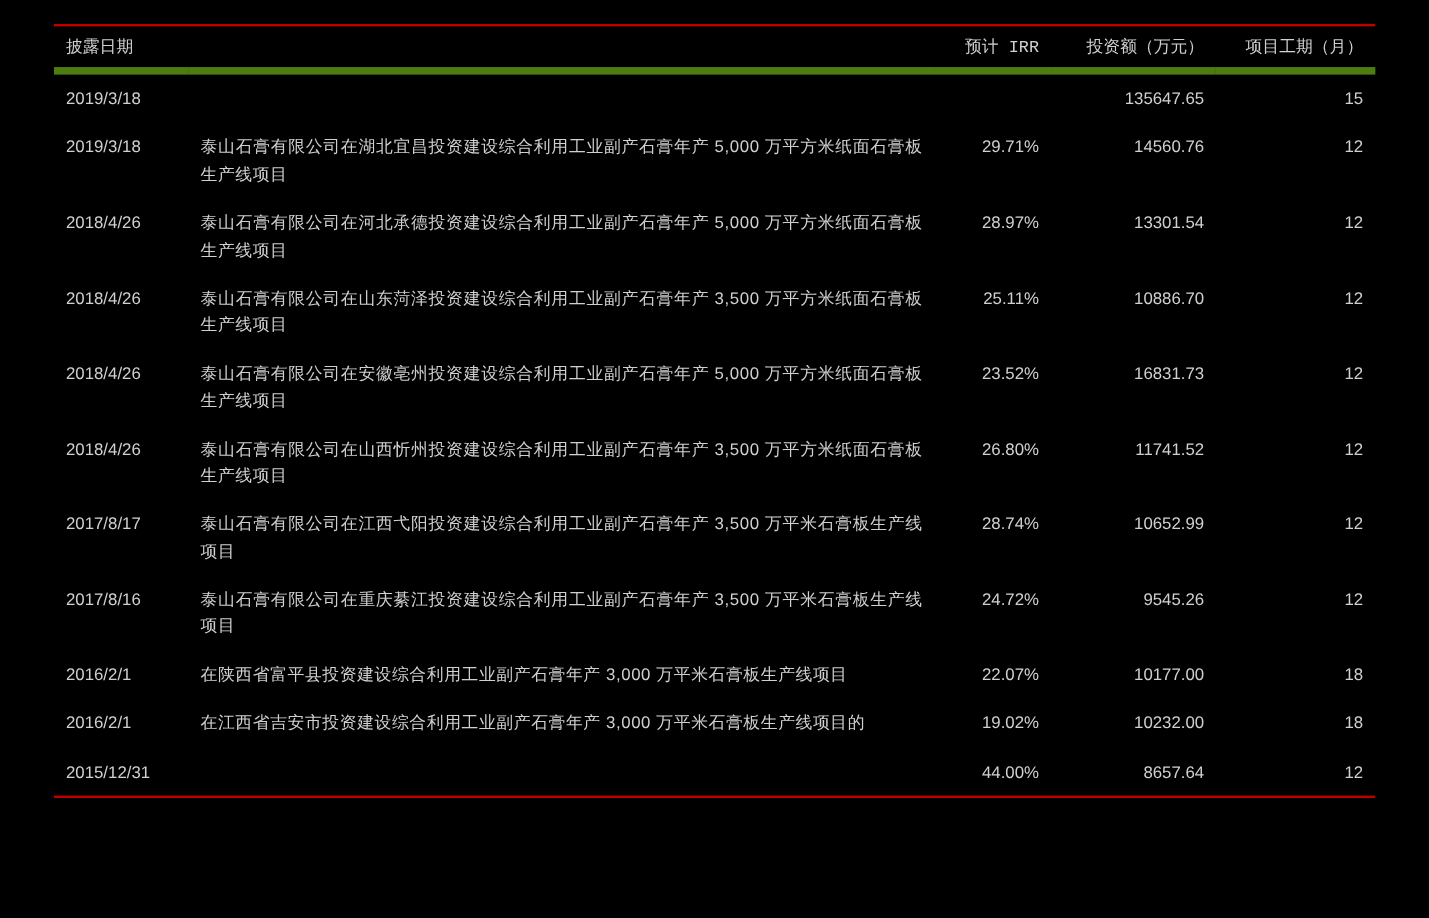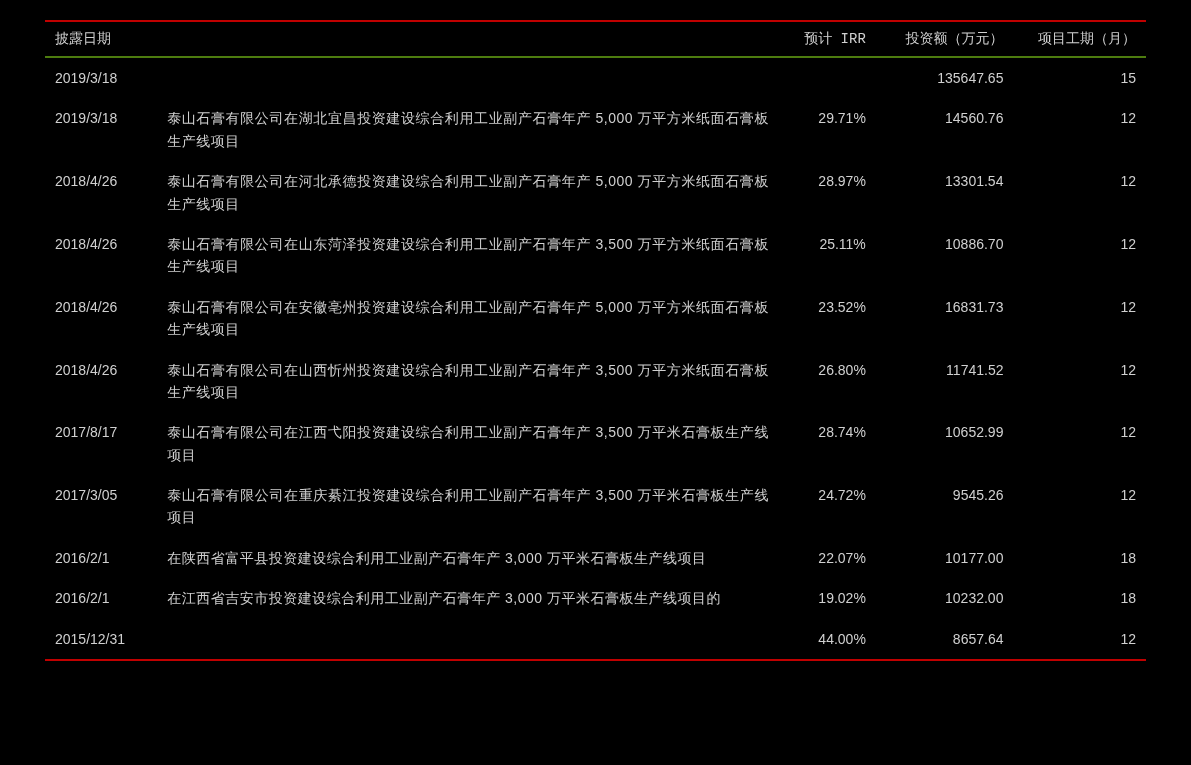--- a/index.html
+++ b/index.html
@@ -18,21 +18,21 @@
       width: 100%;
       border-top: 2px solid #c00000;
       border-bottom: 2px solid #c00000;
     }
     table {
       width: 100%;
       border-collapse: collapse;
       color: #d0d0d0;
     }
     thead tr {
-      border-bottom: 2px solid #4d7c0f;
+      border-bottom: 6px solid #4d7c0f;
     }
     th {
       font-weight: normal;
       font-size: 14px;
       padding: 8px 10px;
       text-align: left;
       color: #d0d0d0;
     }
     th.col-date {
       width: 110px;
@@ -137,21 +137,21 @@
           <td class="col-duration">12</td>
         </tr>
         <tr>
           <td class="col-date">2017/8/17</td>
           <td class="col-desc">泰山石膏有限公司在江西弋阳投资建设综合利用工业副产石膏年产 3,500 万平米石膏板生产线项目</td>
           <td class="col-irr">28.74%</td>
           <td class="col-invest">10652.99</td>
           <td class="col-duration">12</td>
         </tr>
         <tr>
-          <td class="col-date">2017/3/05</td>
+          <td class="col-date">2017/8/16</td>
           <td class="col-desc">泰山石膏有限公司在重庆綦江投资建设综合利用工业副产石膏年产 3,500 万平米石膏板生产线项目</td>
           <td class="col-irr">24.72%</td>
           <td class="col-invest">9545.26</td>
           <td class="col-duration">12</td>
         </tr>
         <tr>
           <td class="col-date">2016/2/1</td>
           <td class="col-desc">在陕西省富平县投资建设综合利用工业副产石膏年产 3,000 万平米石膏板生产线项目</td>
           <td class="col-irr">22.07%</td>
           <td class="col-invest">10177.00</td>

